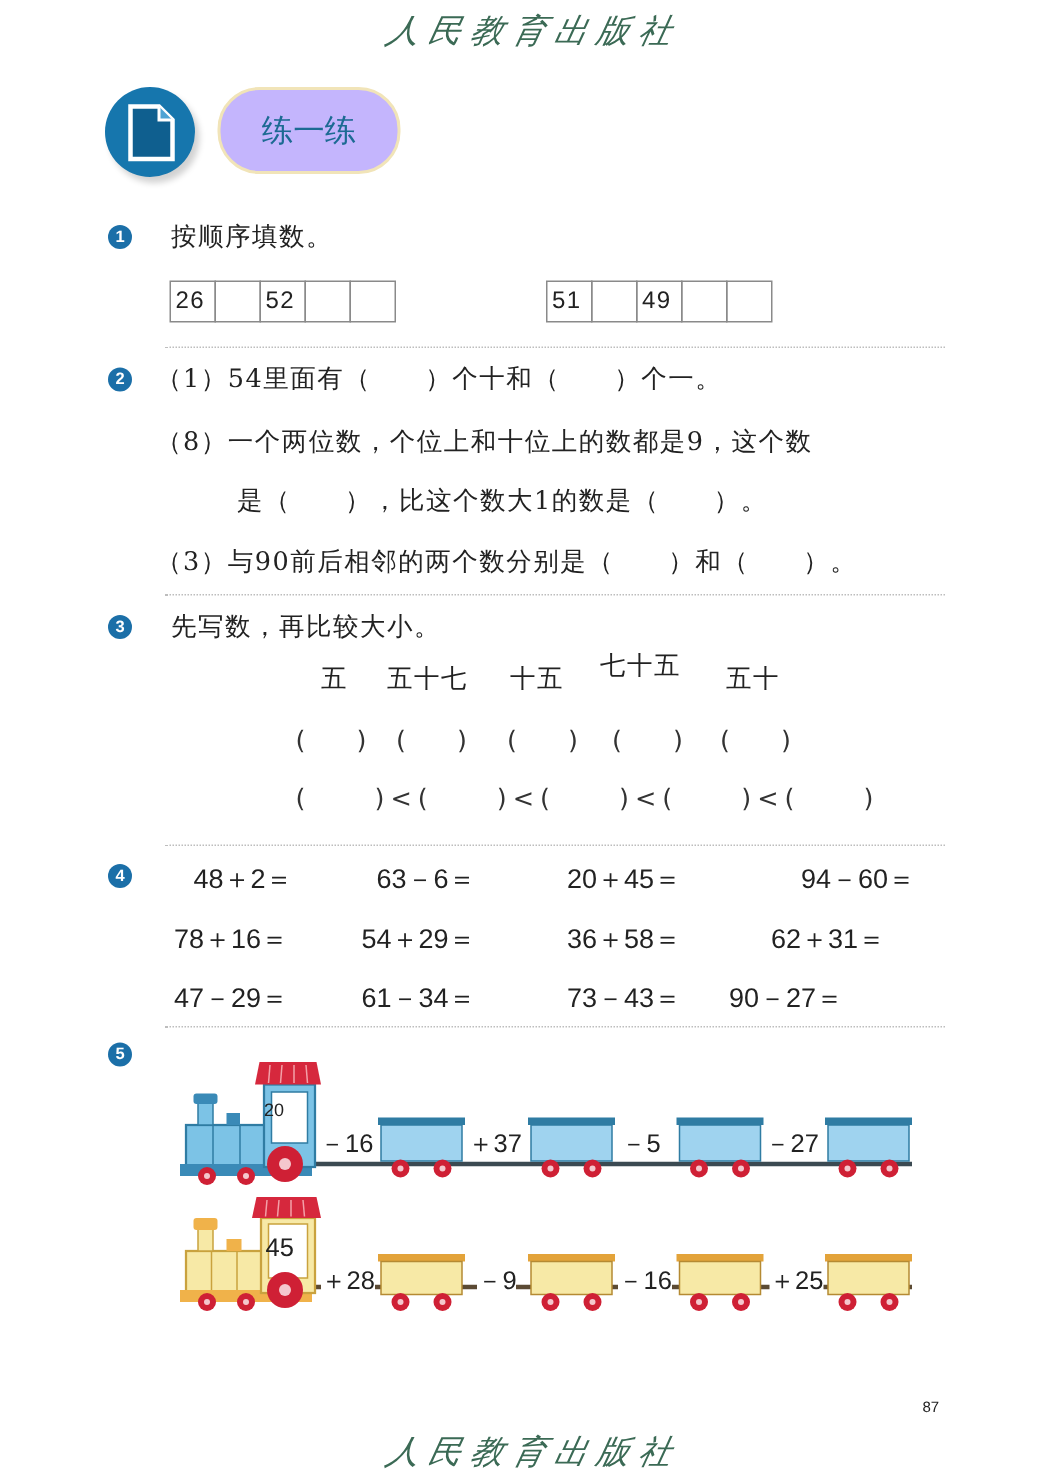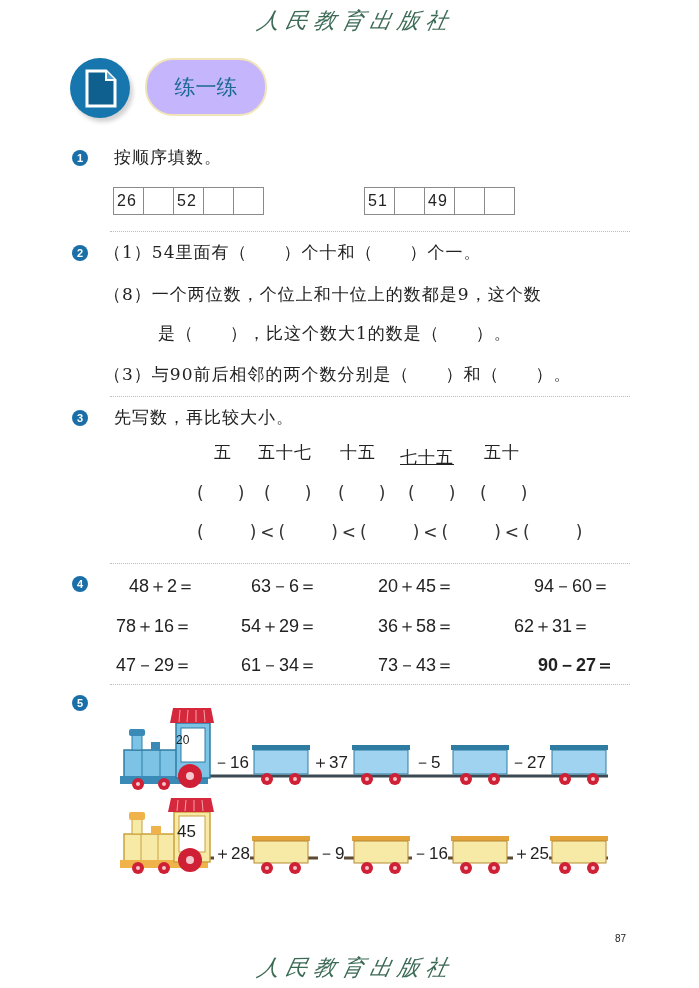--- a/index.html
+++ b/index.html
@@ -62,21 +62,21 @@
 <div class="abs qtext" style="left:104px;top:283px;">（8）一个两位数，个位上和十位上的数都是9，这个数</div>
 <div class="abs qtext" style="left:158px;top:322px;">是（　　），比这个数大1的数是（　　）。</div>
 <div class="abs qtext" style="left:104px;top:363px;">（3）与90前后相邻的两个数分别是（　　）和（　　）。</div>
 <div class="abs divider" style="top:396px;"></div>
 
 <div class="abs badge" style="left:72px;top:410px;">3</div>
 <div class="abs qtext" style="left:114px;top:406px;">先写数，再比较大小。</div>
 <div class="abs qtext" style="left:214px;top:441px;">五</div>
 <div class="abs qtext" style="left:258px;top:441px;">五十七</div>
 <div class="abs qtext" style="left:340px;top:441px;">十五</div>
-<div class="abs qtext" style="left:400px;top:446px;text-decoration:underline;">七十五</div>
+<div class="abs qtext" style="left:400px;top:432px;">七十五</div>
 <div class="abs qtext" style="left:484px;top:441px;">五十</div>
 
 <div class="abs paren" style="left:197px;top:482px;">(　　)</div>
 <div class="abs paren" style="left:264px;top:482px;">(　　)</div>
 <div class="abs paren" style="left:338px;top:482px;">(　　)</div>
 <div class="abs paren" style="left:408px;top:482px;">(　　)</div>
 <div class="abs paren" style="left:480px;top:482px;">(　　)</div>
 
 <div class="abs paren" style="left:197px;top:521px;letter-spacing:4px;">(　　)&lt;(　　)&lt;(　　)&lt;(　　)&lt;(　　)</div>
 <div class="abs divider" style="top:563px;"></div>
@@ -88,21 +88,21 @@
 <div class="abs calc" style="left:534px;top:574px;">94－60＝</div>
 
 <div class="abs calc" style="left:116px;top:614px;">78＋16＝</div>
 <div class="abs calc" style="left:241px;top:614px;">54＋29＝</div>
 <div class="abs calc" style="left:378px;top:614px;">36＋58＝</div>
 <div class="abs calc" style="left:514px;top:614px;">62＋31＝</div>
 
 <div class="abs calc" style="left:116px;top:653px;">47－29＝</div>
 <div class="abs calc" style="left:241px;top:653px;">61－34＝</div>
 <div class="abs calc" style="left:378px;top:653px;">73－43＝</div>
-<div class="abs calc" style="left:538px;top:653px;font-weight:bold;">90－27＝</div>
+<div class="abs calc" style="left:486px;top:653px;">90－27＝</div>
 <div class="abs divider" style="top:684px;"></div>
 
 <div class="abs badge" style="left:72px;top:695px;">5</div>
 
 <div class="abs" style="left:118px;top:704px;width:500px;height:86px;">
   <svg width="500" height="86" viewBox="0 0 500 86" style="position:absolute;left:0;top:0;">
 
     <line x1="90" y1="72" x2="490" y2="72" stroke="#3b4a52" stroke-width="3"></line>
 
     <rect x="6" y="46" width="54" height="28" fill="#7cc3e6" stroke="#2f7ca3" stroke-width="1.5"></rect>

